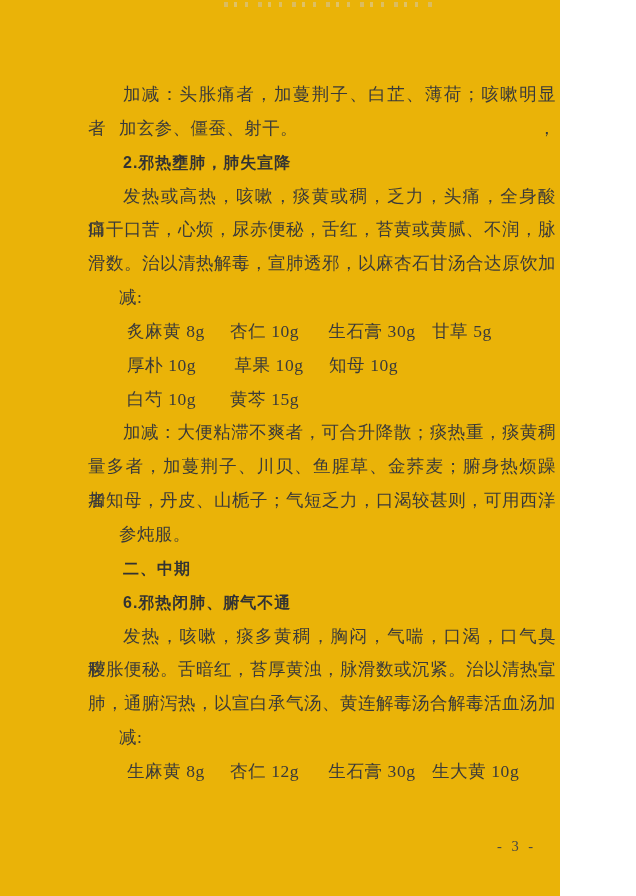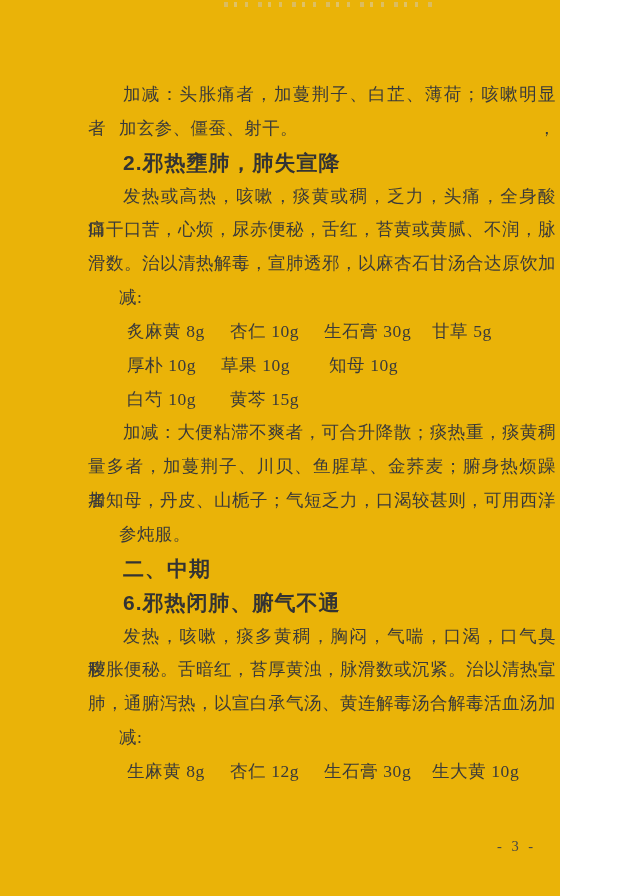--- a/index.html
+++ b/index.html
@@ -49,34 +49,34 @@
   .para_first {
     text-indent: 35px;
   }
   .para_end {
     text-align: left;
     margin-left: 31px;
   }
   .heading {
     font-family: "Liberation Sans", "DejaVu Sans", sans-serif;
     font-weight: bold;
-    font-size: 21px;
+    font-size: 16px;
     text-indent: 35px;
     letter-spacing: 1px;
     color: #333333;
   }
   .herbs {
     display: flex;
     padding-left: 39px;
     letter-spacing: 0.6px;
     gap: 12px;
   }
   .herb-0 { width: 91px; }
   .herb-1 { width: 82px; }
-  .herb-2 { width: 96px; }
+  .herb-2 { width: 96px; text-align: center; }
   .herb-3 { flex: 1; }
   .page-number {
     position: absolute;
     left: 497px;
     top: 838px;
     font-size: 14.5px;
     letter-spacing: 3px;
     color: #474747;
     font-family: "Liberation Serif", "DejaVu Serif", serif;
   }

